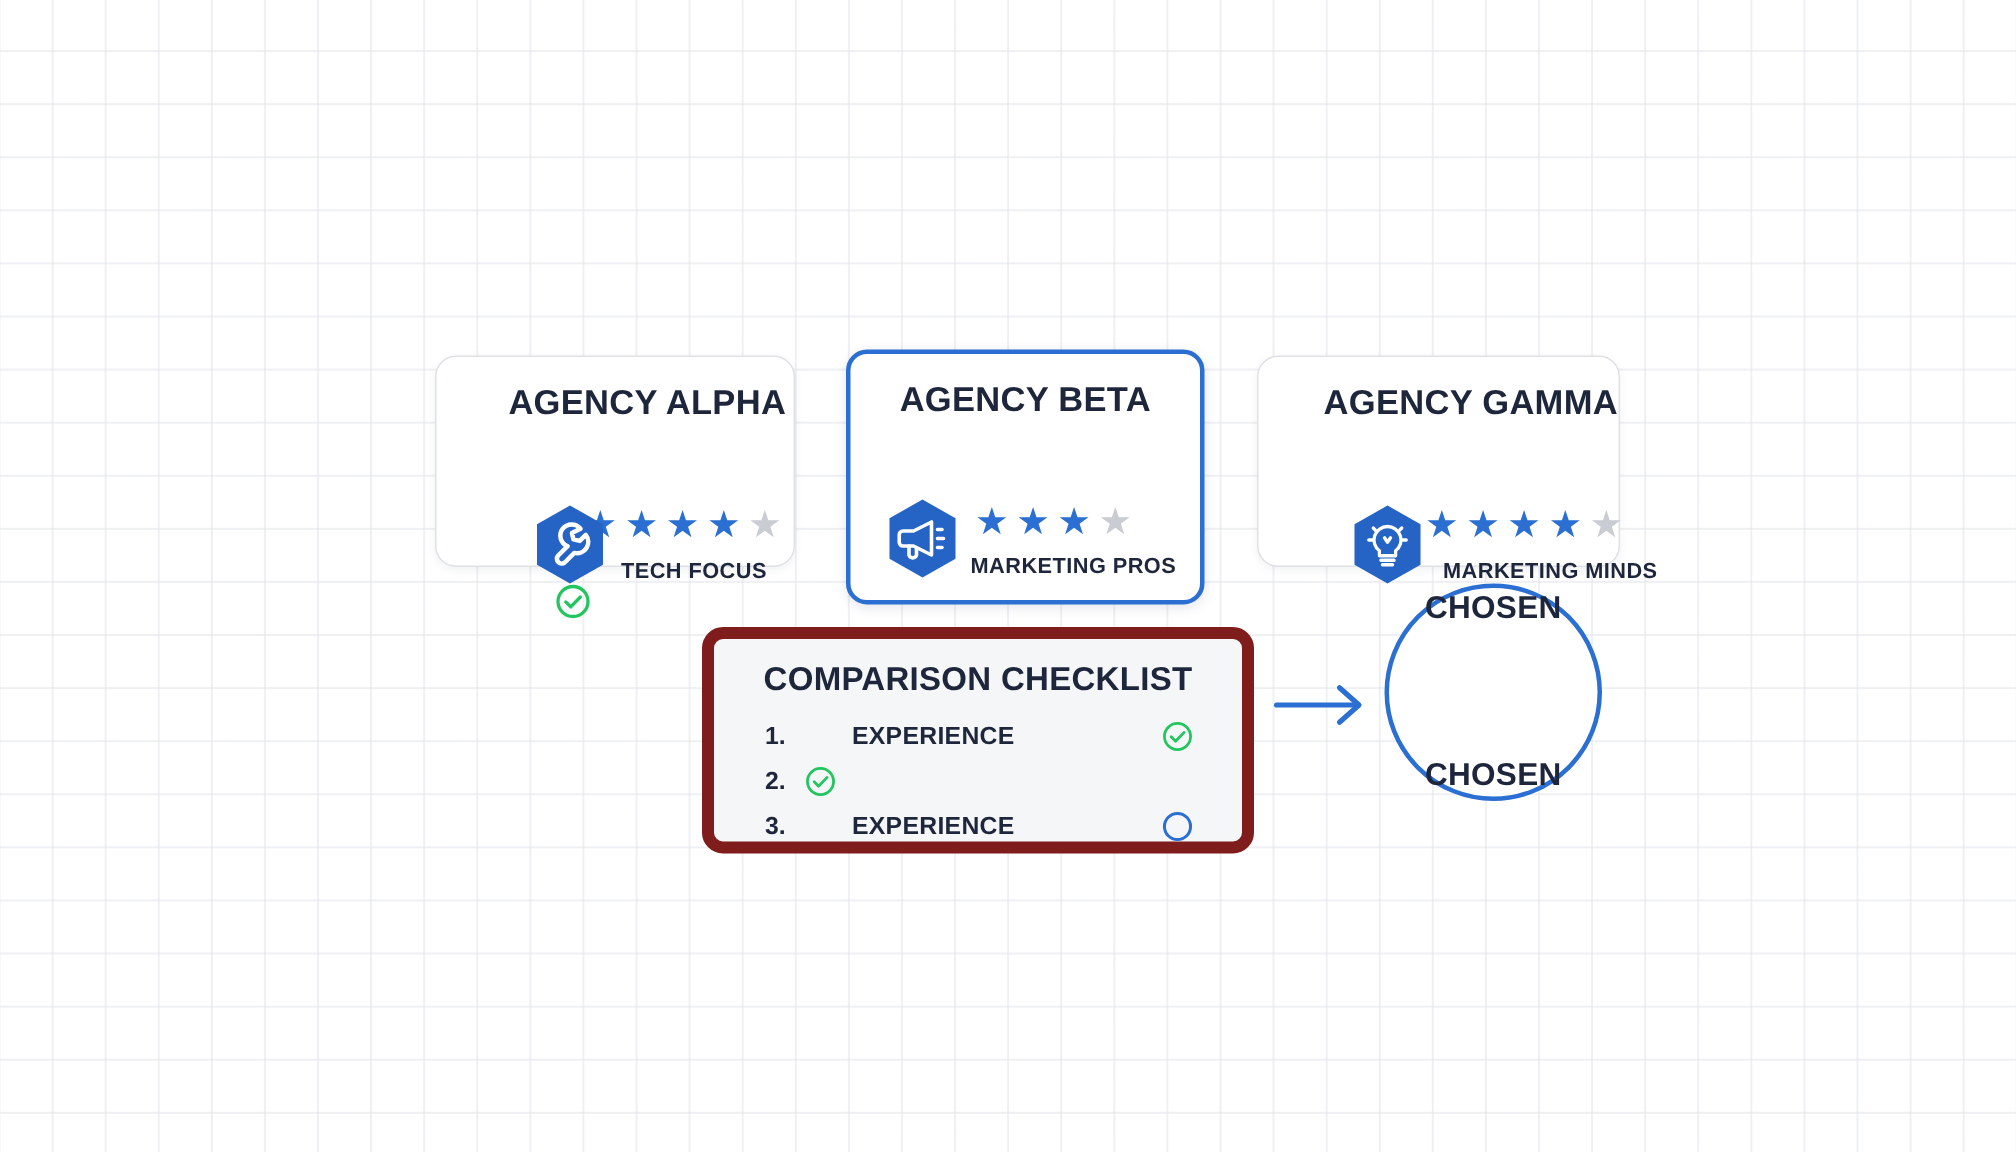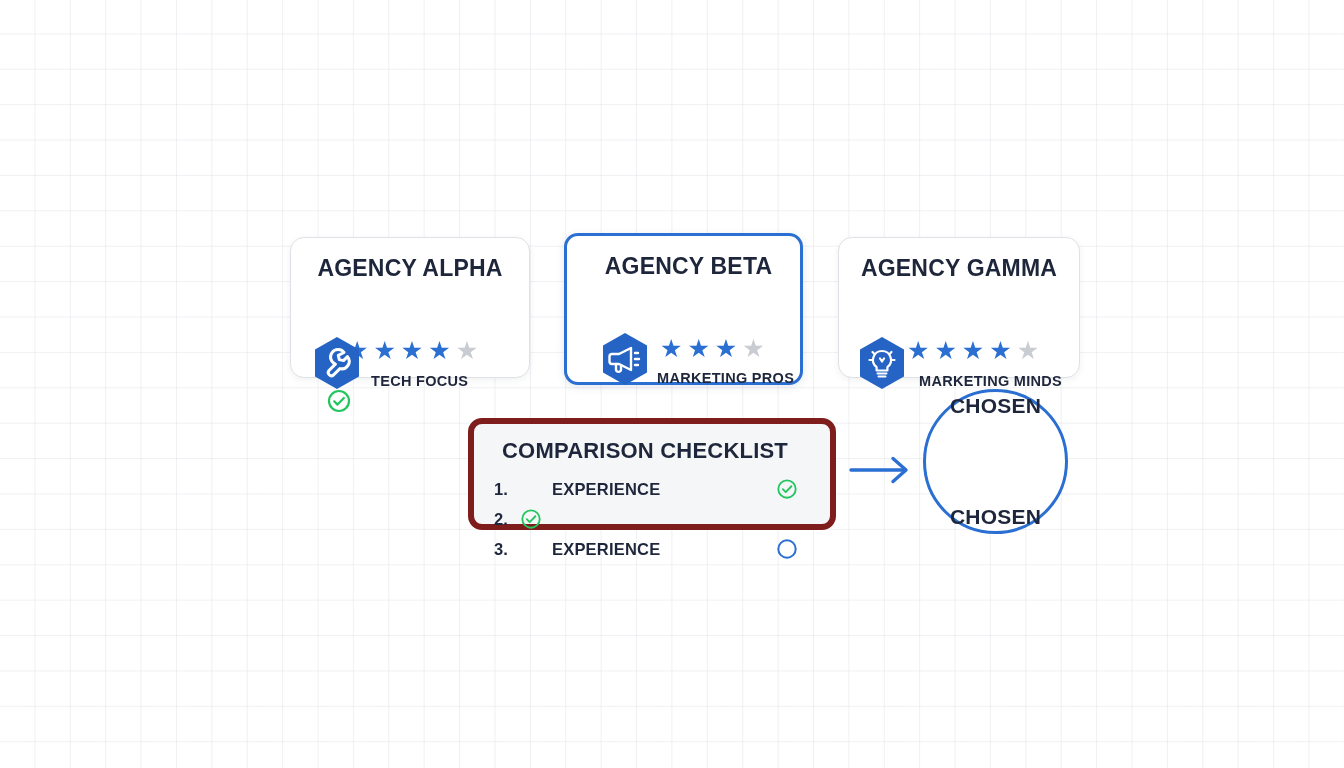--- a/index.html
+++ b/index.html
@@ -32,29 +32,30 @@
     background: #ffffff;
     border-radius: 14px;
     display: flex;
     flex-direction: column;
     align-items: center;
   }
 
   .agency-card.plain {
     border: 1.5px solid #dfe1e6;
     box-shadow: 0 2px 6px rgba(40,50,70,0.07);
+    padding-left: 43px;
   }
 
   .agency-card.highlight {
     border: 3px solid #2a6fd1;
     box-shadow: 0 2px 8px rgba(40,60,100,0.12);
   }
 
   #card-alpha  { left: 290px; top: 237px; width: 240px; height: 141px; }
-  #card-beta   { left: 564px; top: 233px; width: 239px; height: 152px; padding-left: 10px; }
+  #card-beta   { left: 564px; top: 233px; width: 239px; height: 170px; }
   #card-gamma  { left: 838px; top: 237px; width: 242px; height: 141px; }
 
   .card-title {
     font-size: 23px;
     font-weight: bold;
     color: #1e263b;
     letter-spacing: 0.2px;
     margin-top: 17px;
     text-align: center;
     white-space: nowrap;
@@ -118,25 +119,25 @@
     height: 24px;
     z-index: 4;
   }
 
   
   #checklist-card {
     position: absolute;
     left: 468px;
     top: 418px;
     width: 368px;
-    height: 112px;
+    height: 151px;
     background: #f5f6f8;
-    border: 6px solid #7f1d1d;
+    border: 8px solid #7f1d1d;
     border-radius: 14px;
-    padding: 14px 26px 10px 12px;
+    padding: 14px 26px 10px 26px;
   }
 
   .checklist-title {
     font-size: 22px;
     font-weight: bold;
     color: #1e263b;
     text-align: center;
     letter-spacing: 0.2px;
     margin-bottom: 10px;
   }

